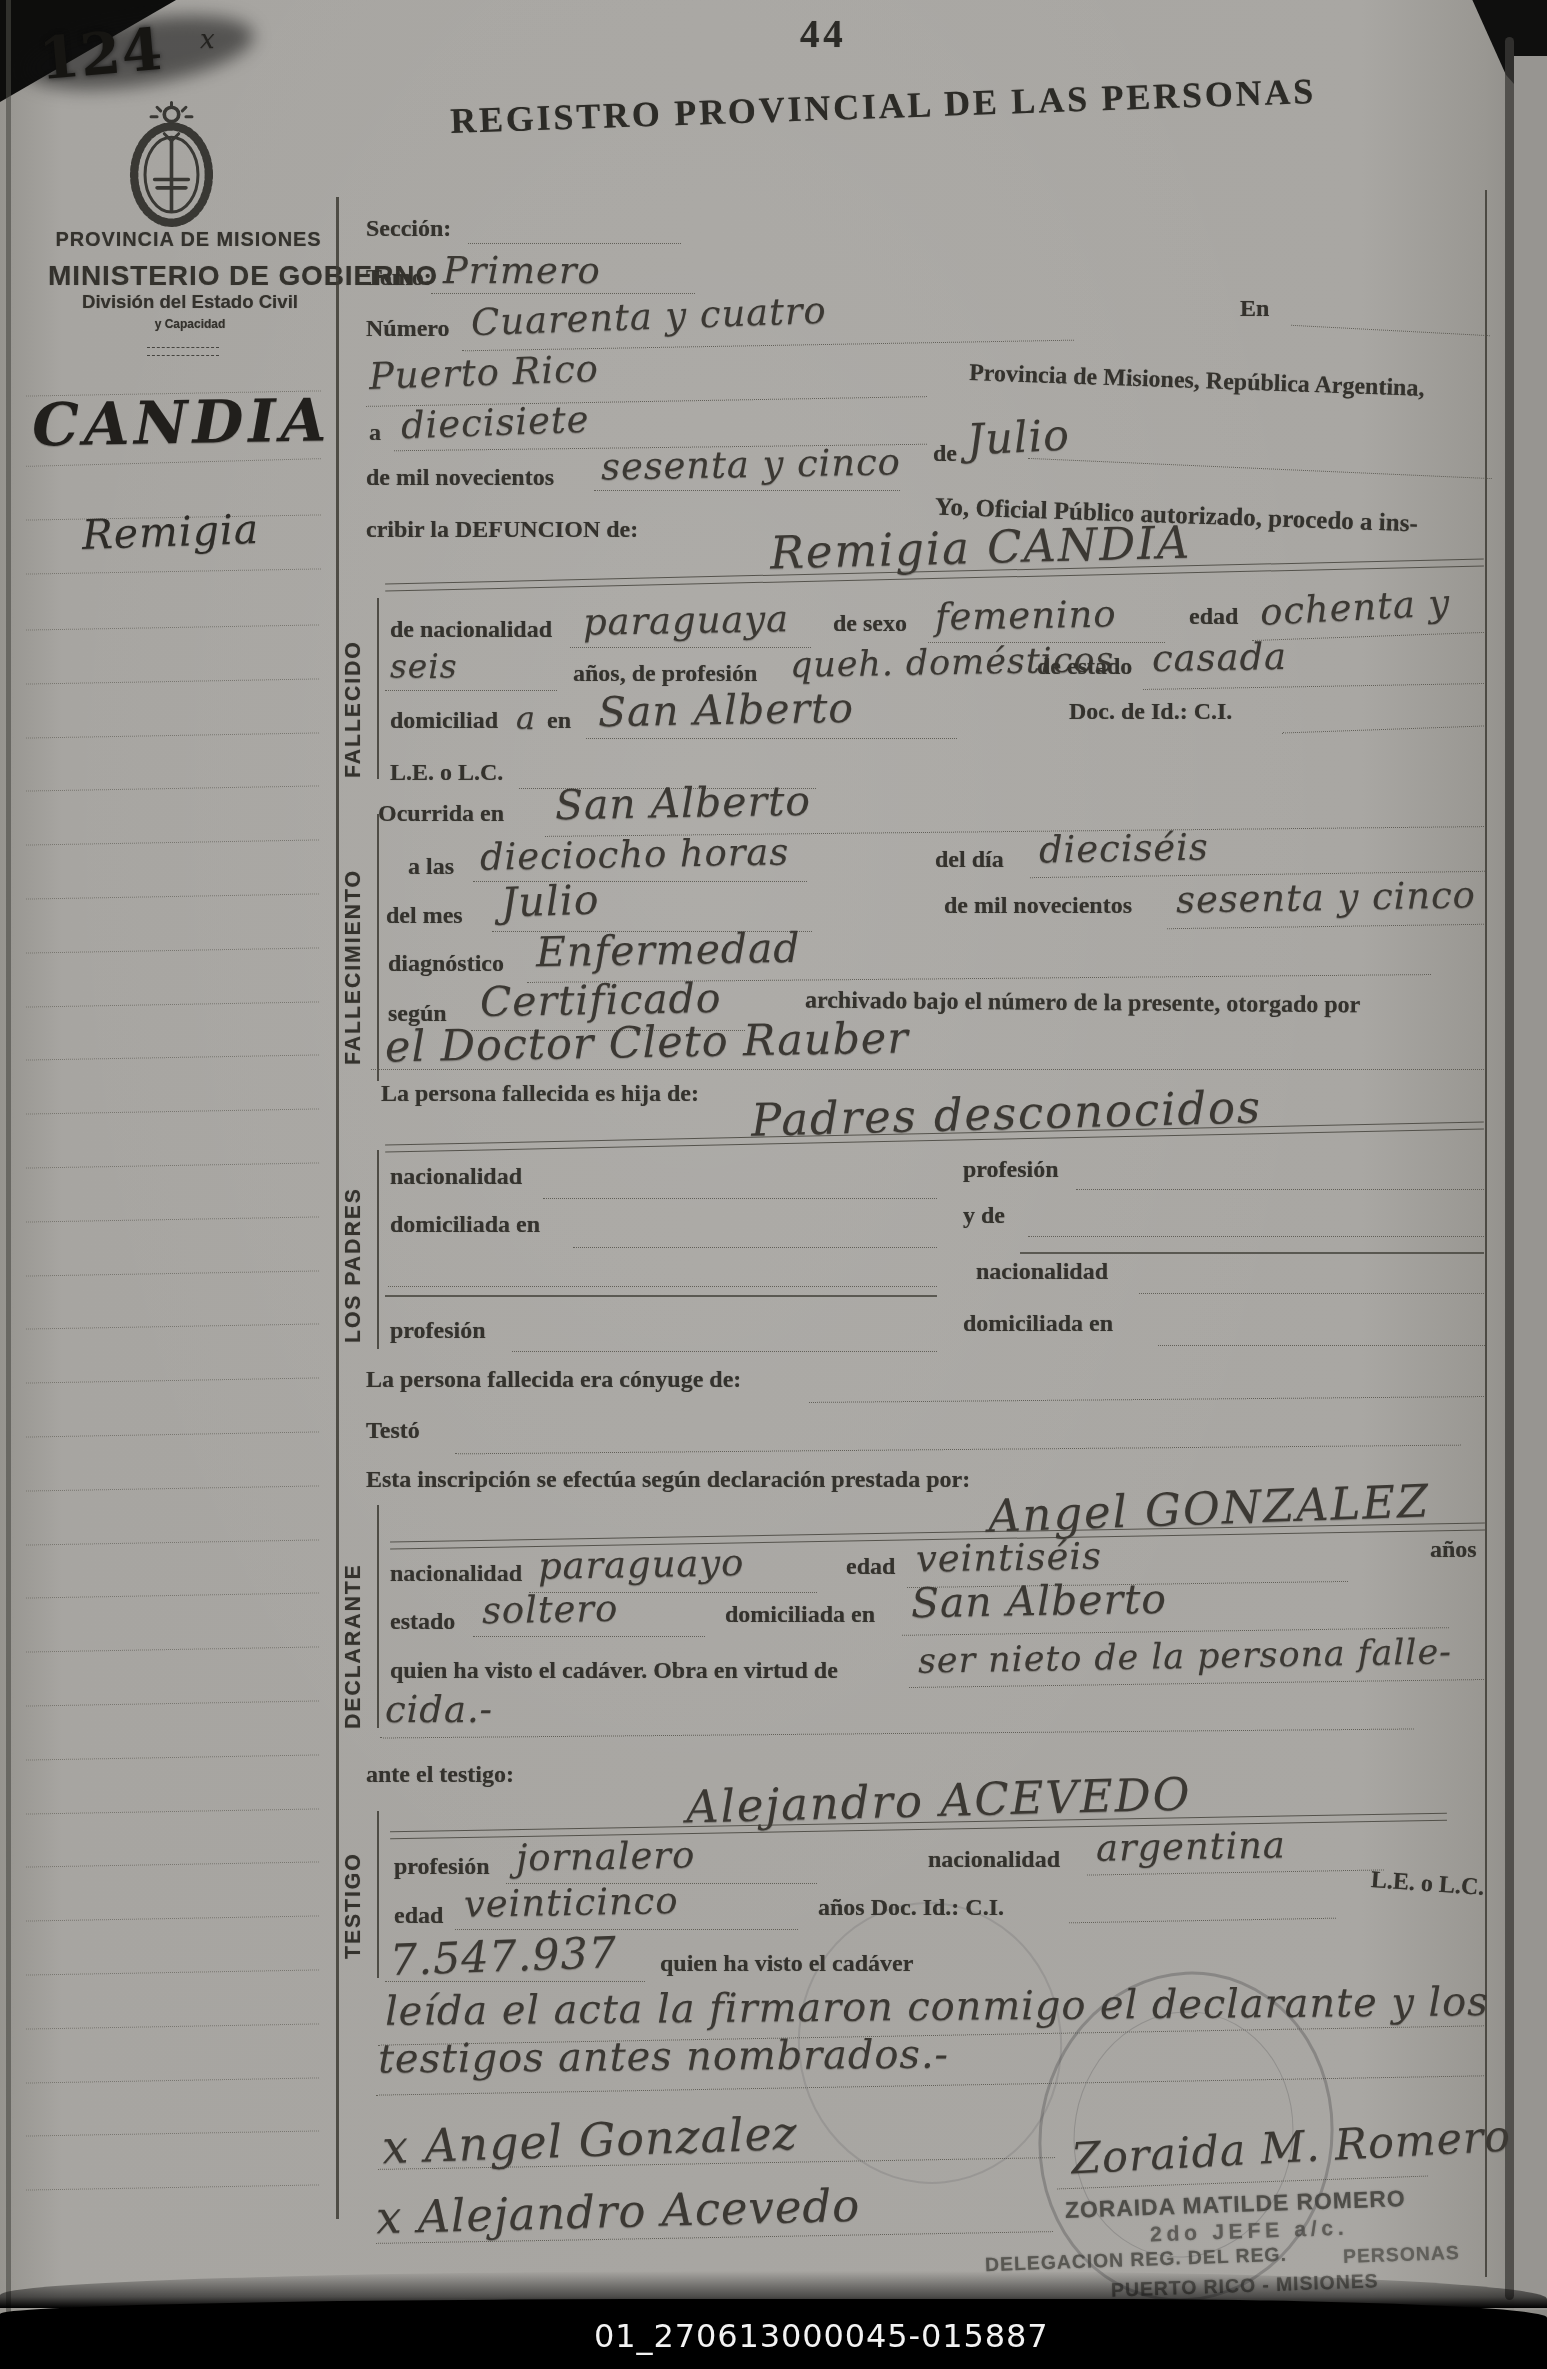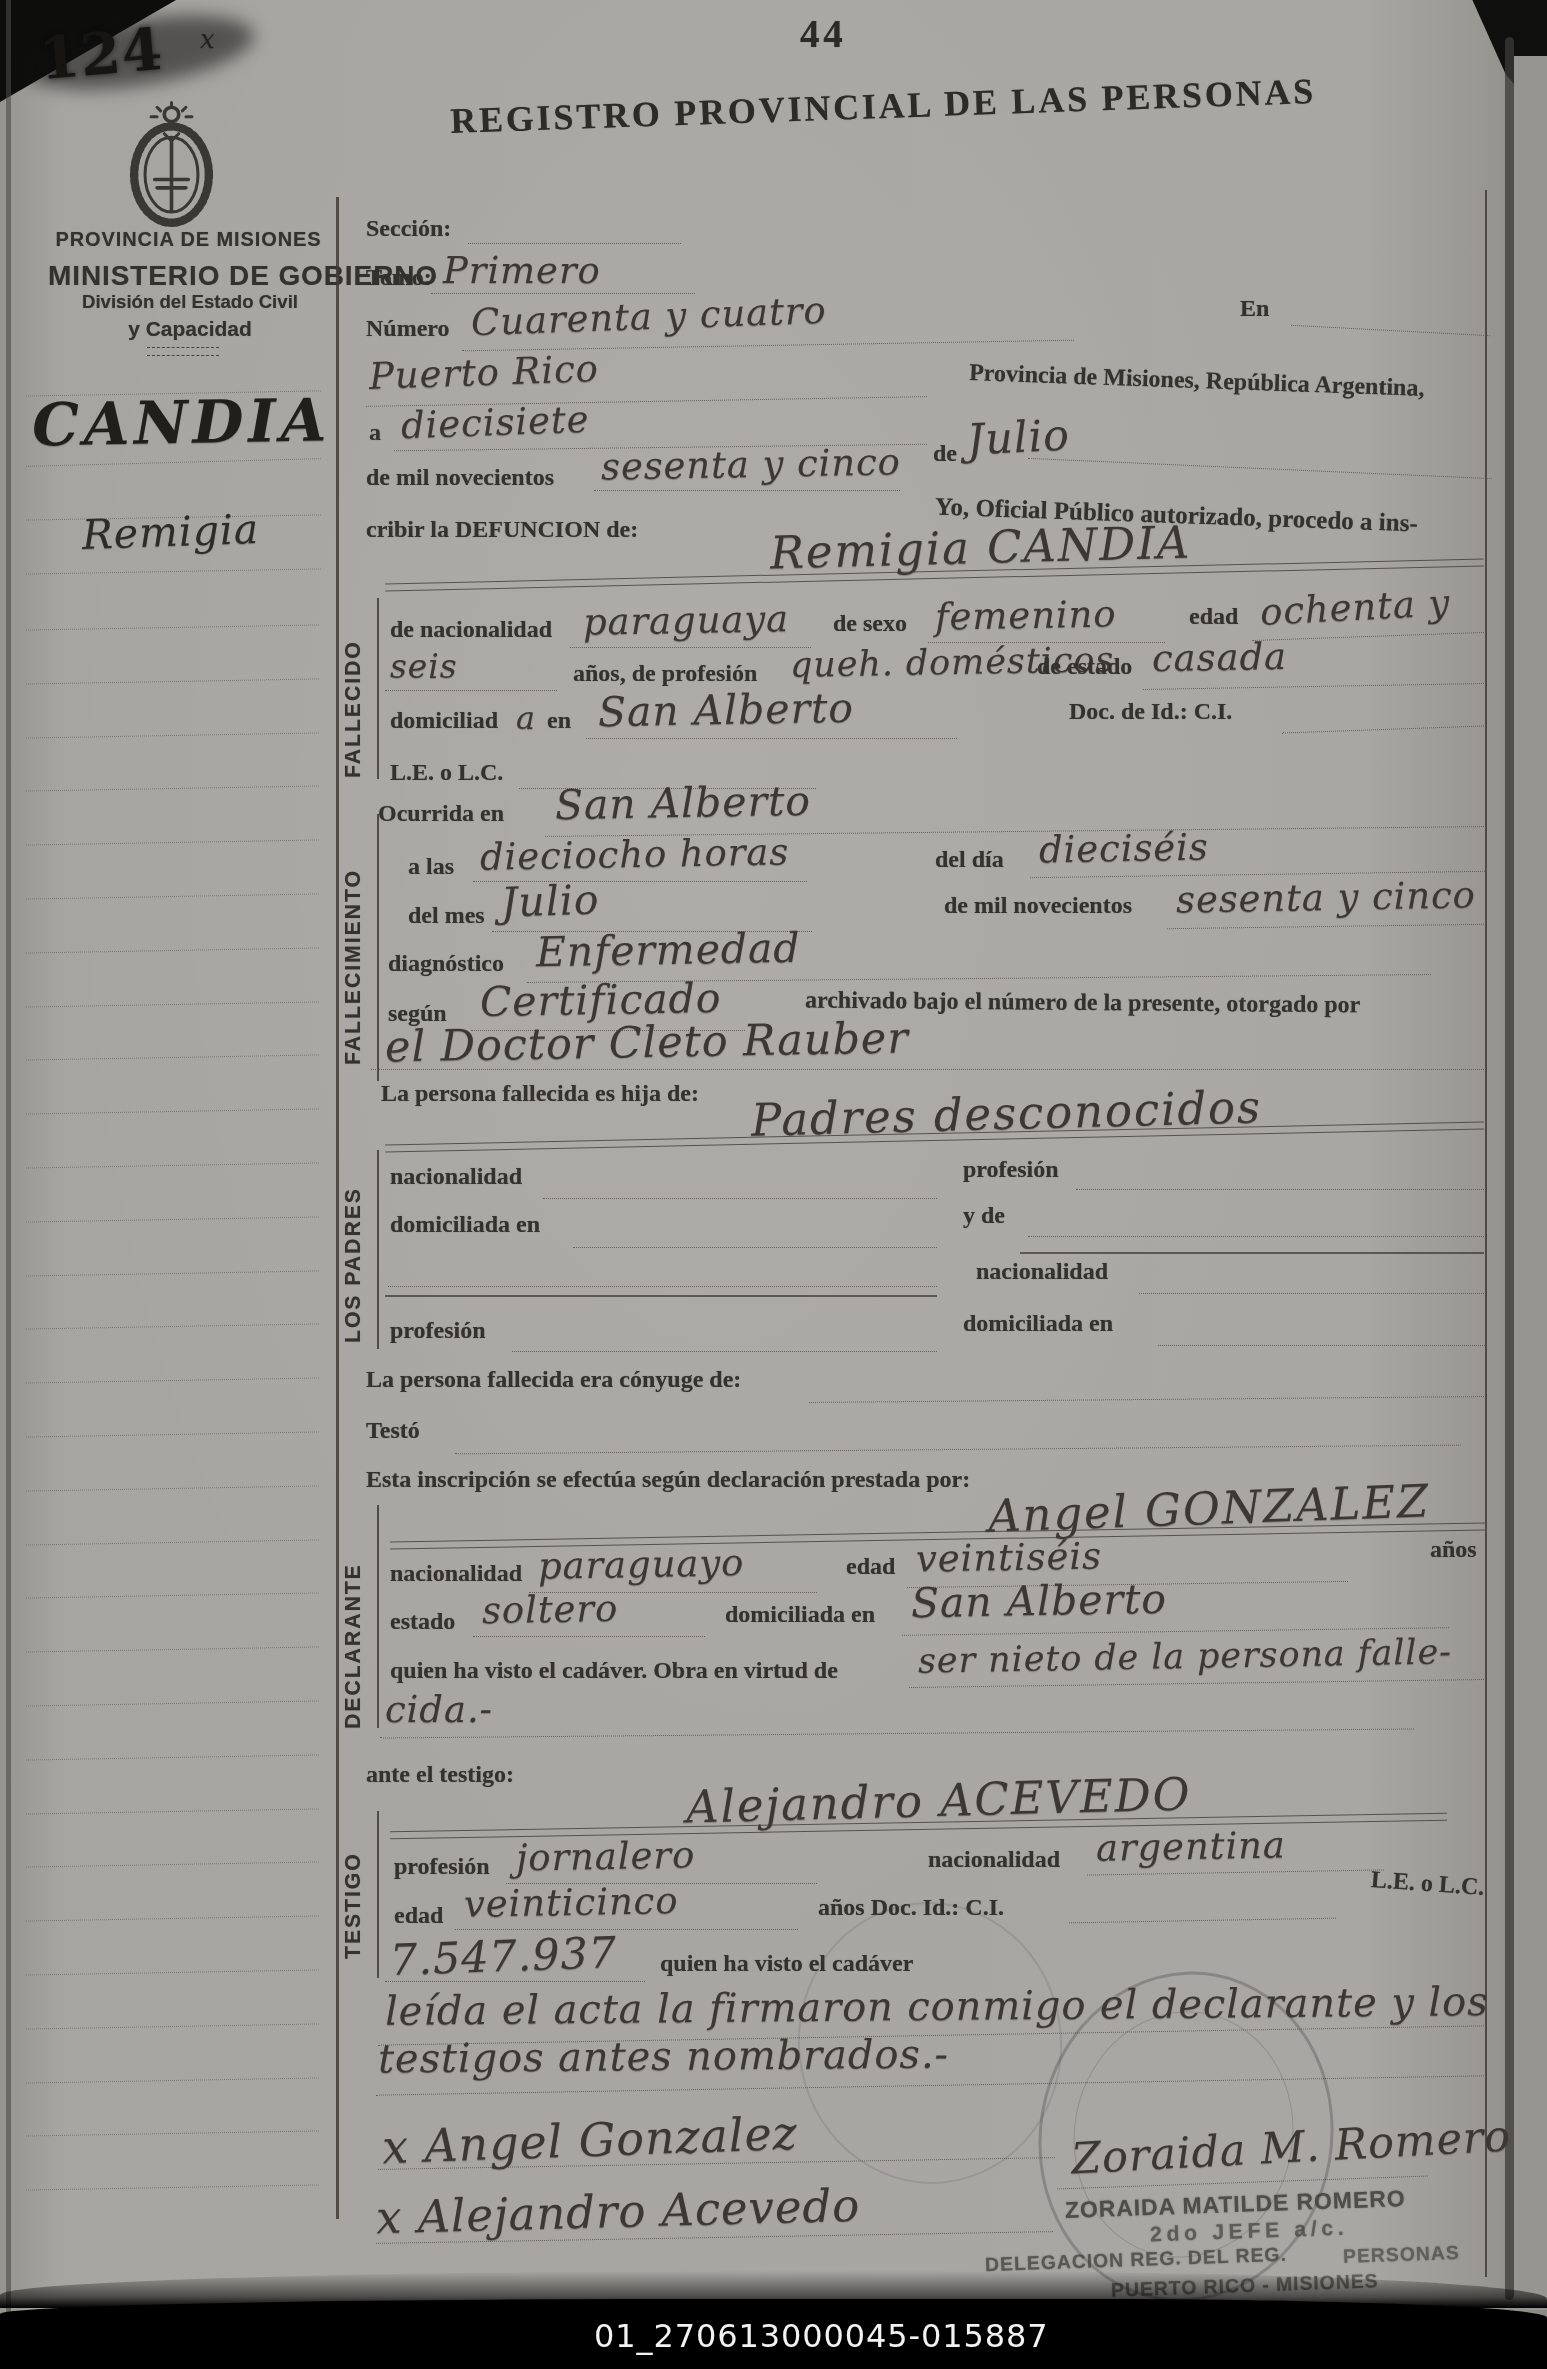--- a/index.html
+++ b/index.html
@@ -53,21 +53,21 @@
       <path d="M50 2 V6 M38 6l3 3 M62 6l-3 3 M33 14h5 M62 14h5" stroke-width="2.5"></path>
       <path d="M50 34 V92" stroke-width="3"></path>
       <path d="M44 28 l6 6 6-6" stroke-width="2.5"></path>
       <path d="M36 66 h28 M38 73 h24" stroke-width="3"></path>
     </g>
   </svg>
 
   <div class="pr sans" style="left:54px;top:228px;font-size:20px;letter-spacing:0.9px;width:269px;text-align:center;">PROVINCIA DE MISIONES</div>
   <div class="pr sans" style="left:48px;top:260px;font-size:28px;letter-spacing:0.9px;width:278px;text-align:center;">MINISTERIO DE GOBIERNO</div>
   <div class="pr sans" style="left:65px;top:291px;font-size:18.6px;width:250px;text-align:center;">División del Estado Civil</div>
-  <div class="pr sans" style="left:65px;top:317px;font-size:21px;width:250px;text-align:center;">y Capacidad</div>
+  <div class="pr sans" style="left:65px;top:317px;font-size:12px;width:250px;text-align:center;">y Capacidad</div>
   <div class="abs" style="left:147px;top:347px;width:72px;height:6.5px;border-top:1.9px dashed #45443f;border-bottom:1.9px dashed #45443f;"></div>
 
   <div class="mdot" style="left:26px;top:393px;width:295px;transform:rotate(-1deg);"></div>
   <div class="hw" style="left:32px;top:388px;font-size:59px;font-weight:700;letter-spacing:4.6px;color:#211f1c;transform:rotate(-1deg);">CANDIA</div>
   <div class="mdot" style="left:26px;top:462px;width:295px;transform:rotate(-1.5deg);"></div>
   <div class="mdot" style="left:26px;top:517px;width:295px;transform:rotate(-1deg);"></div>
   <div class="hw" style="left:82px;top:508px;font-size:41px;color:#2e2c28;transform:rotate(-2deg);">Remigia</div>
   <div class="mdot" style="left:26px;top:571px;width:295px;transform:rotate(-1deg);"></div>
   <div class="abs" style="left:24px;top:627px;width:297px;height:1588px;">
       <div class="mdot" style="left: 1.9px; top: 0px; width: 293px; transform: rotate(-1deg);"></div>
@@ -178,21 +178,21 @@
   <div class="hw" style="left:555px;top:779px;font-size:41px;transform:rotate(-1deg);">San Alberto</div>
   <div class="dot" style="left:545px;top:831px;width:939px;transform:rotate(-.6deg);"></div>
 
   <div class="pr" style="left:408px;top:853px;">a las</div>
   <div class="hw" style="left:480px;top:833px;transform:rotate(-1deg);">dieciocho horas</div>
   <div class="dot" style="left:473px;top:881px;width:334px;"></div>
   <div class="pr" style="left:935px;top:846px;">del día</div>
   <div class="hw" style="left:1039px;top:827px;transform:rotate(-1deg);">dieciséis</div>
   <div class="dot" style="left:1030px;top:874px;width:455px;transform:rotate(-.8deg);"></div>
 
-  <div class="pr" style="left:408px;top:902px;text-align:center;">del mes</div>
+  <div class="pr" style="left:386px;top:902px;text-align:center;">del mes</div>
   <div class="hw" style="left:501px;top:877px;font-size:41px;transform:rotate(-2deg);">Julio</div>
   <div class="dot" style="left:492px;top:931px;width:320px;"></div>
   <div class="pr" style="left:944px;top:892px;">de mil novecientos</div>
   <div class="hw" style="left:1176px;top:876px;transform:rotate(-1deg);">sesenta y cinco</div>
   <div class="dot" style="left:1167px;top:926px;width:317px;transform:rotate(-.8deg);"></div>
 
   <div class="pr" style="left:388px;top:950px;">diagnóstico</div>
   <div class="hw" style="left:536px;top:926px;font-size:41px;transform:rotate(-1deg);">Enfermedad</div>
   <div class="dot" style="left:527px;top:978px;width:904px;transform:rotate(-.5deg);"></div>
 

